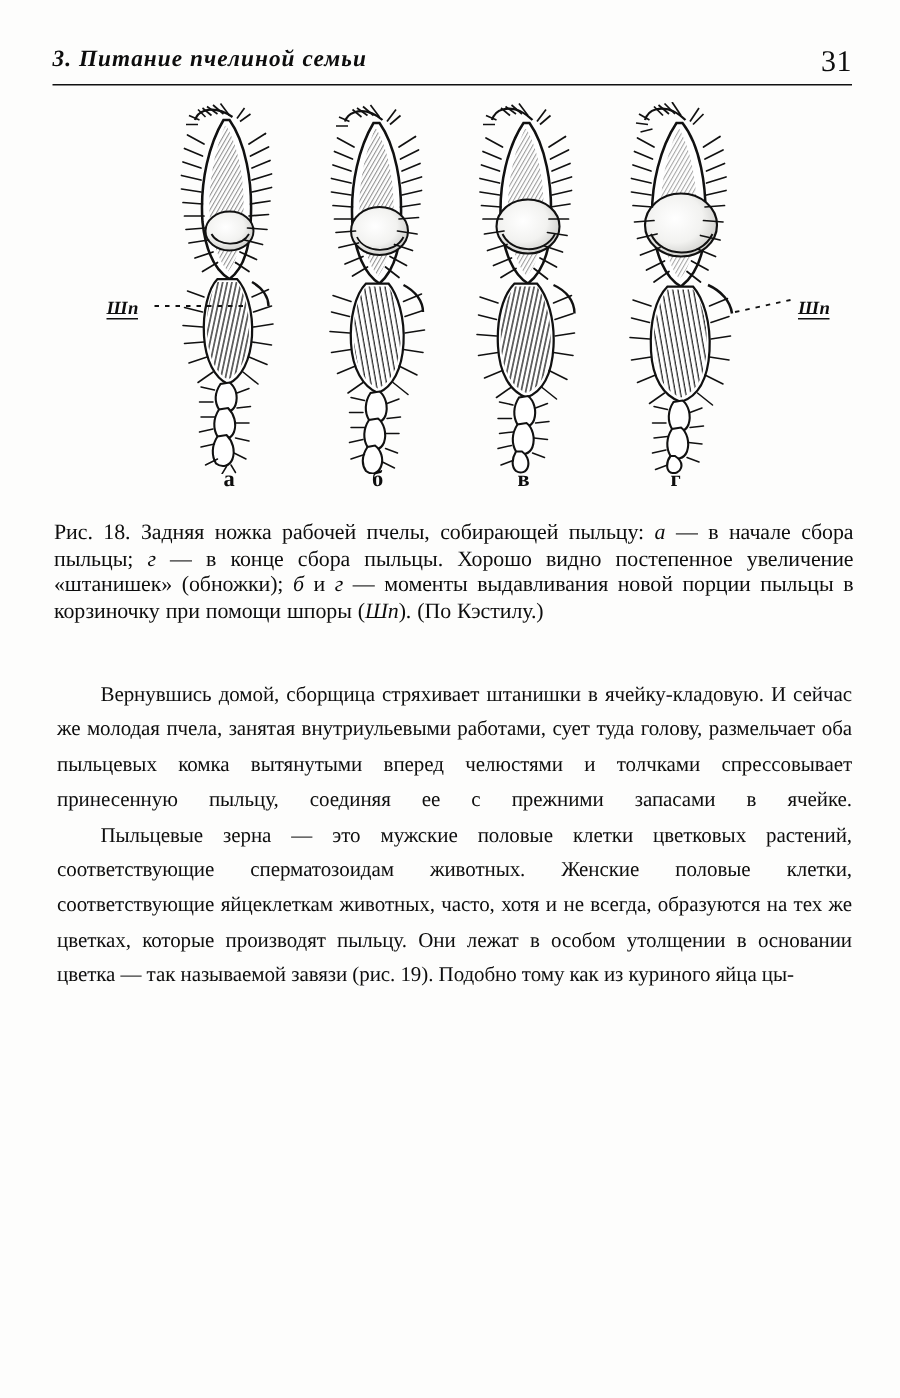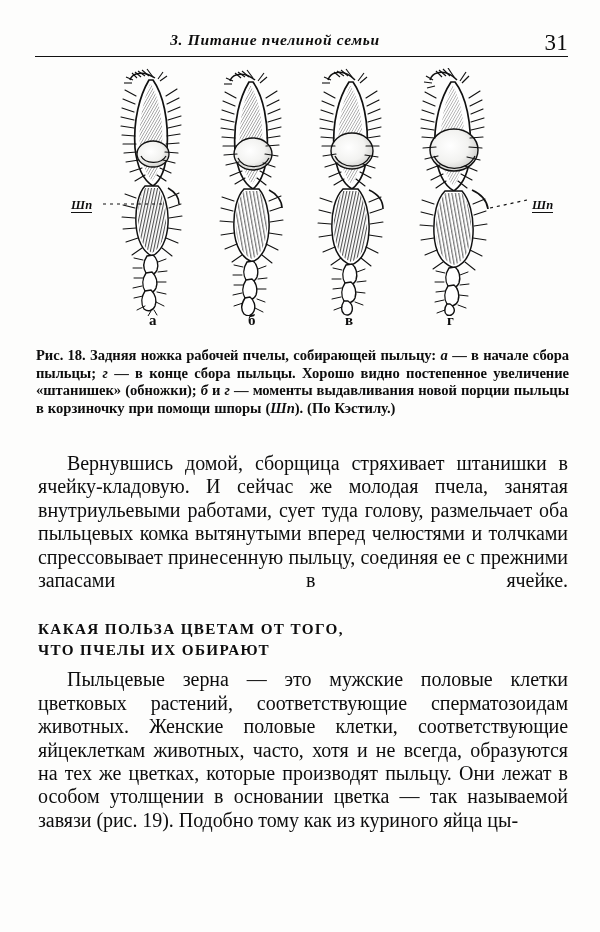--- a/index.html
+++ b/index.html
@@ -25,32 +25,31 @@
     left: 35px;
     top: 31px;
     width: 533px;
     height: 26px;
   }
   .header-title {
     position: absolute;
     left: 0;
     top: 0;
     width: 480px;
-    text-align: center;
     font-style: italic;
     font-weight: 700;
     font-size: 15.5px;
     letter-spacing: 0.7px;
     white-space: nowrap;
   }
   .header-page-number {
     position: absolute;
     right: 0;
     top: -1px;
-    font-size: 23px;
+    font-size: 20px;
     font-weight: 400;
     letter-spacing: 0.3px;
     margin-left: 26px;
   }
   .header-rule {
     position: absolute;
     left: 35px;
     top: 56px;
     width: 533px;
     height: 0;
@@ -102,38 +101,38 @@
   .spur-label u { text-decoration: none; border-bottom: 1.3px solid #111; padding-bottom: 0px; }
 
   
   .caption {
     position: absolute;
     left: 36px;
     top: 347px;
     width: 533px;
     font-size: 14.6px;
     line-height: 17.6px;
-    font-weight: 700;
+    font-weight: 400;
     text-align: justify;
     text-align-last: left;
     letter-spacing: -0.05px;
     word-spacing: 0.4px;
   }
   .caption i { font-style: italic; }
 
   
   .body {
     position: absolute;
     left: 38px;
     top: 452px;
     width: 530px;
   }
   p.para {
     margin: 0;
-    font-size: 20px;
+    font-size: 14px;
     line-height: 23.4px;
     text-align: justify;
     text-align-last: left;
     text-indent: 29px;
     letter-spacing: -0.05px;
     hyphens: manual;
   }
   p.para.tail-full {
     text-align-last: justify;
   }
@@ -538,23 +537,19 @@
     </div>
   </div>
 
   <div class="caption"><span>Рис. 18.</span><span> Задняя ножка рабочей пчелы, собирающей пыльцу: </span><i>а</i><span> — в начале сбора пыльцы; </span><i>г</i><span> — в конце сбора пыльцы. Хорошо видно постепенное увеличение «штанишек» (обножки); </span><i>б</i><span> и </span><i>г</i><span> — моменты выдавливания новой порции пыльцы в корзиночку при помощи шпоры (</span><i>Шп</i><span>). (По Кэстилу.)</span></div>
 
   <div class="body">
 
     <p class="para tail-full">Вернувшись домой, сборщица стряхивает штанишки в ячейку-кладовую. И сейчас же молодая пчела, занятая внутриульевыми работами, сует туда голову, размельчает оба пыльцевых комка вытянутыми вперед челюстями и толчками спрессовывает принесенную пыльцу, соединяя ее с прежними запасами в ячейке.</p>
 
 
-    <h2 class="section-heading">
-      <span>КАКАЯ ПОЛЬЗА ЦВЕТАМ ОТ ТОГО,</span>
-      <span>ЧТО ПЧЕЛЫ ИХ ОБИРАЮТ</span>
-    </h2>
 
 
     <p class="para">Пыльцевые зерна — это мужские половые клетки цветковых растений, соответствующие сперматозоидам животных. Женские половые клетки, соответствующие яйцеклеткам животных, часто, хотя и не всегда, образуются на тех же цветках, которые производят пыльцу. Они лежат в особом утолщении в основании цветка — так называемой завязи (рис. 19). Подобно тому как из куриного яйца цы-</p>
 
   </div>
 
 </div>
 
 </body></html>

